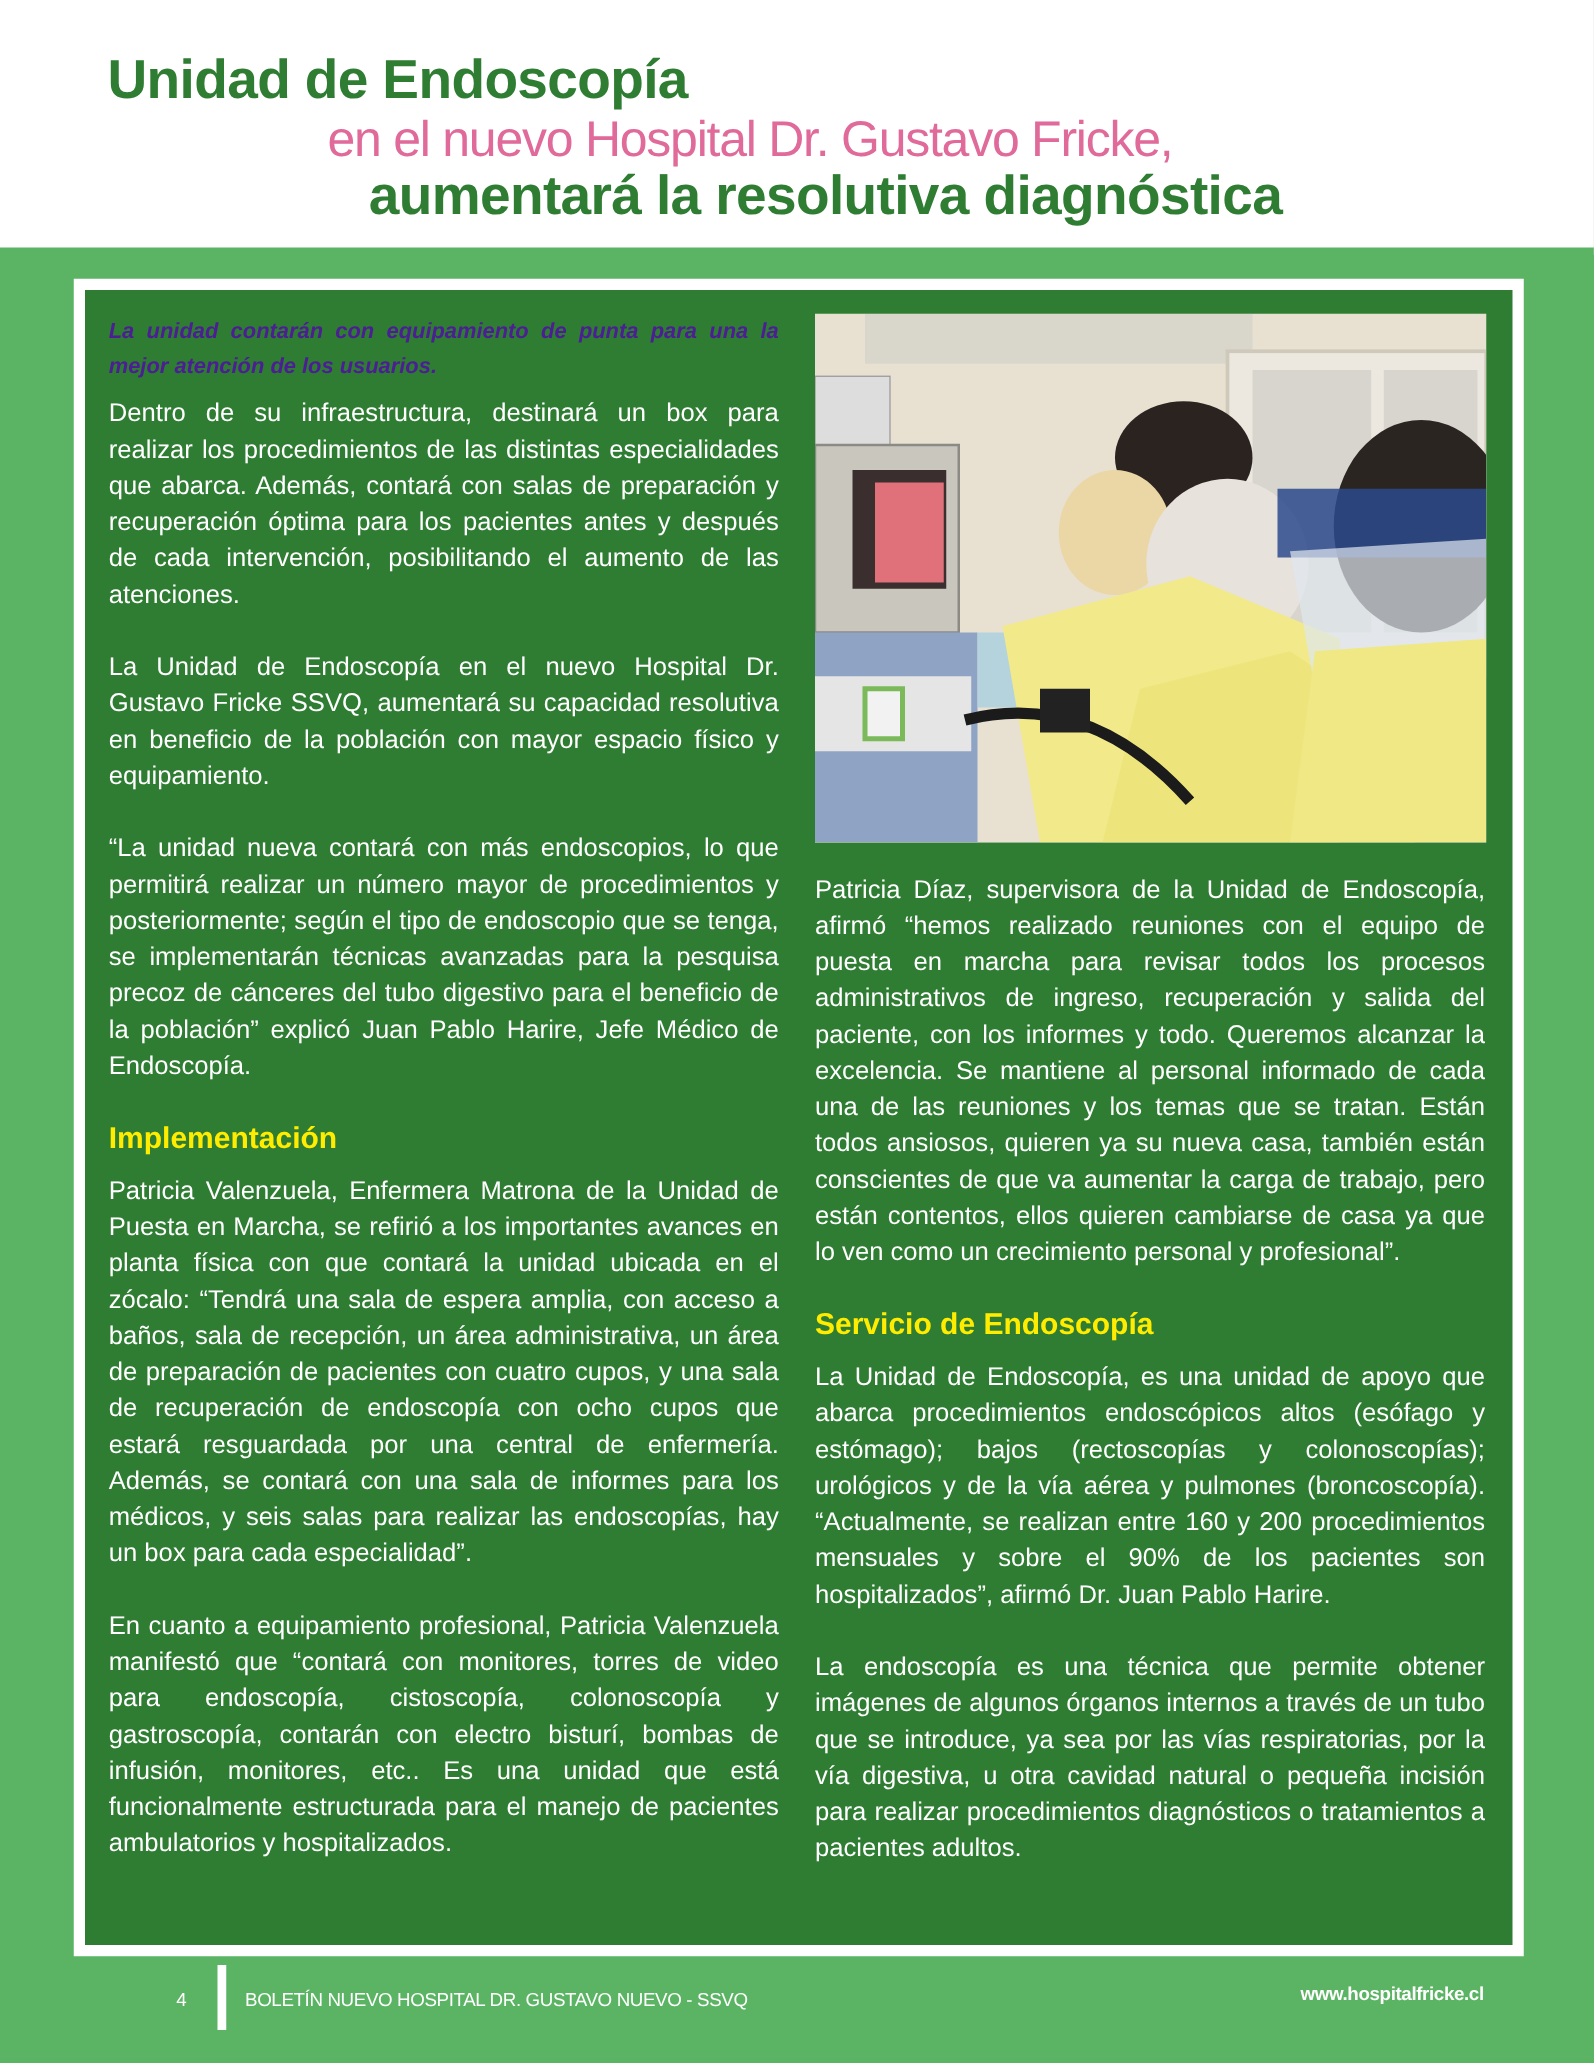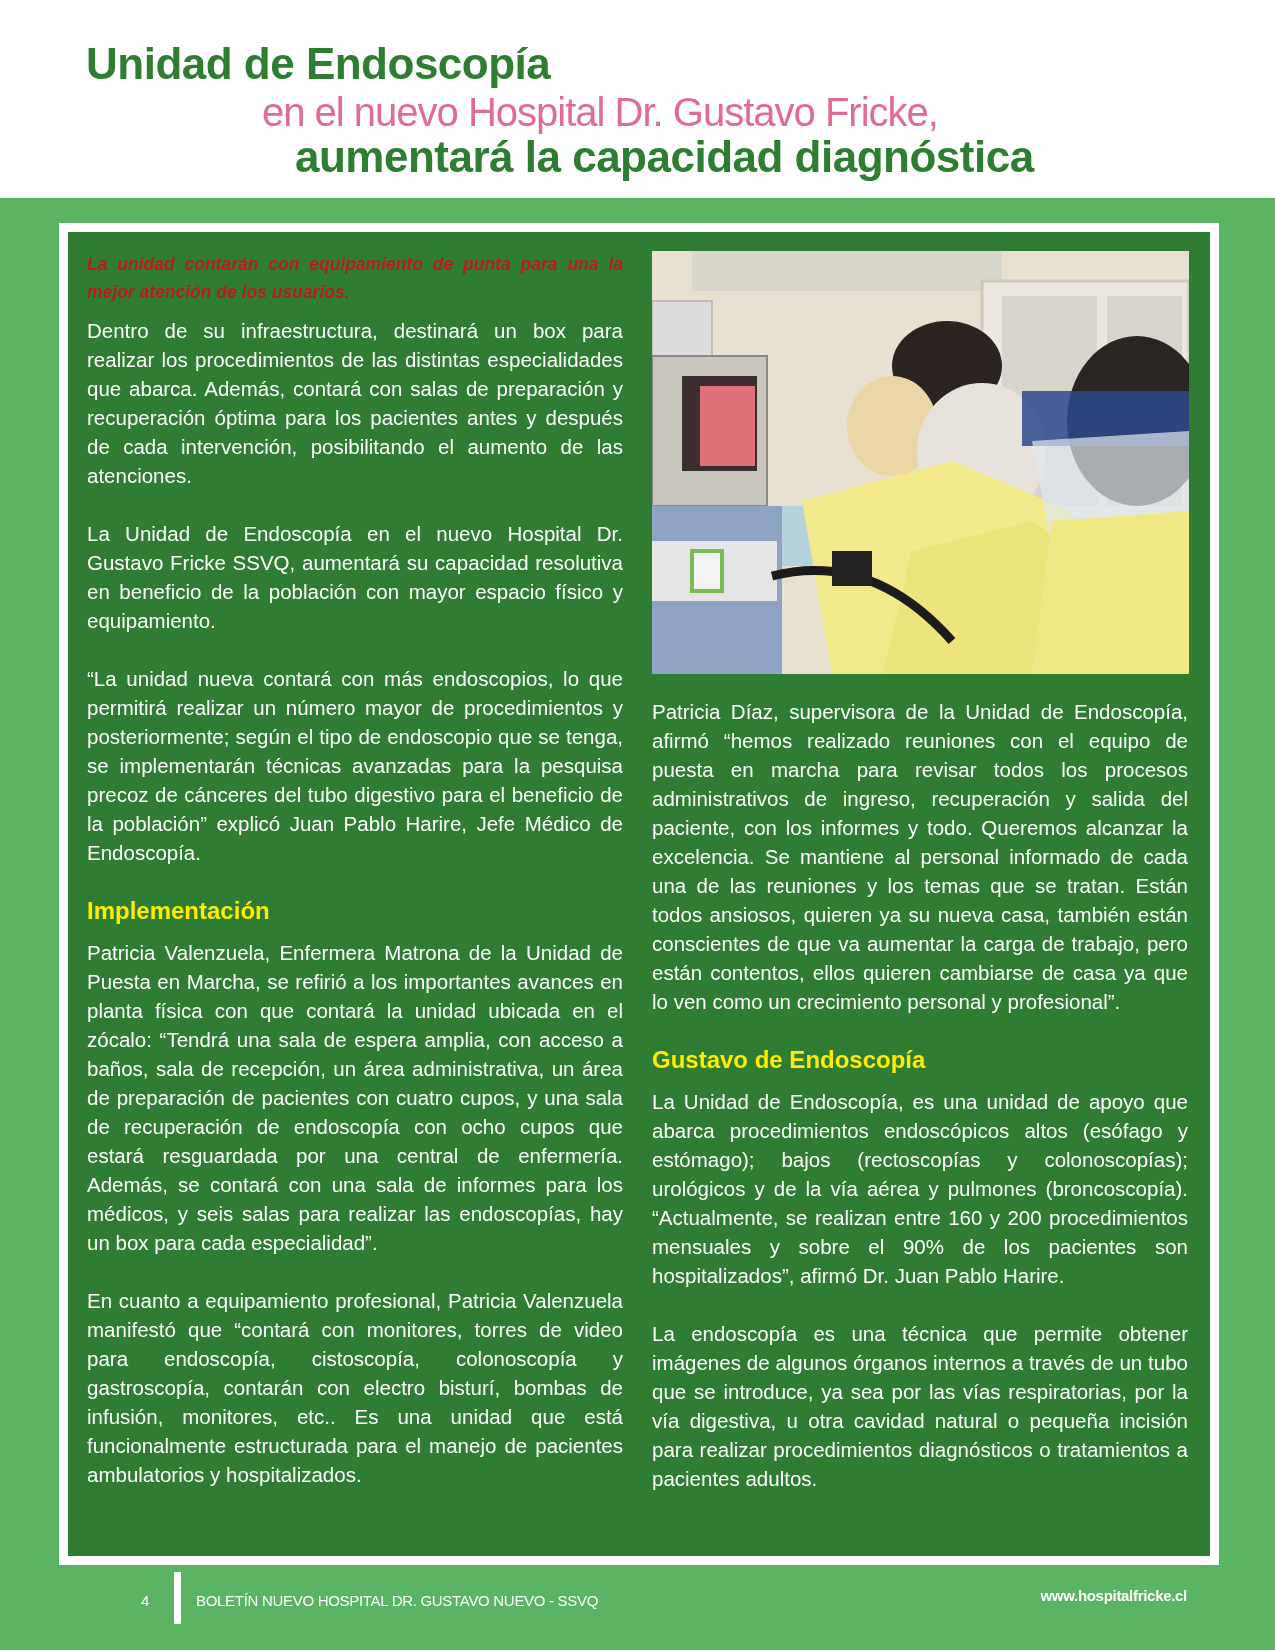--- a/index.html
+++ b/index.html
@@ -13,38 +13,38 @@
   .t2 { position: absolute; left: 262px; top: 92px; font-size: 40px; color: #e06a9a; letter-spacing: -1px; line-height: 1; }
   .t3 { position: absolute; left: 295px; top: 135px; font-size: 44px; font-weight: bold; color: #2e7d32; letter-spacing: -0.5px; line-height: 1; }
 
   .green-bg { position: absolute; left: 0; top: 198px; width: 1275px; height: 1452px; background: #5bb463; }
   .frame { position: absolute; left: 59px; top: 223px; width: 1160px; height: 1342px; background: #fff; }
   .panel { position: absolute; left: 68px; top: 232px; width: 1142px; height: 1324px; background: #2e7d32; }
 
   .col { position: absolute; color: #fff; font-size: 20.5px; line-height: 29px; text-align: justify; }
   .col-left { left: 87px; top: 250px; width: 536px; }
   .col-right { left: 652px; top: 697px; width: 536px; }
-  .lead { color: #b91c1c; font-style: italic; font-weight: bold; font-size: 17.5px; line-height: 28px; margin: 0 0 10px 0; }
+  .lead { color: #4c1d95; font-style: italic; font-weight: bold; font-size: 17.5px; line-height: 28px; margin: 0 0 10px 0; }
   .para { margin: 0 0 29px 0; }
   .h2 { color: #ffec00; font-weight: bold; font-size: 24px; line-height: 30px; margin: 25px 0 12px 0; }
 
   .photo { position: absolute; left: 652px; top: 251px; width: 537px; height: 423px; overflow: hidden; background: #e9e3d6; }
 
   .footer-num { position: absolute; left: 141px; top: 1592px; font-size: 15px; color: #fff; }
   .footer-bar { position: absolute; left: 174px; top: 1572px; width: 7px; height: 52px; background: #fff; }
   .footer-title { position: absolute; left: 196px; top: 1592px; font-size: 15px; color: #fff; letter-spacing: -0.3px; }
   .footer-url { position: absolute; right: 88px; top: 1587px; font-size: 15px; font-weight: bold; color: #fff; letter-spacing: -0.3px; }
 </style>
 </head>
 <body>
 
 <div class="header">
   <div class="t1">Unidad de Endoscopía</div>
   <div class="t2">en el nuevo Hospital Dr. Gustavo Fricke,</div>
-  <div class="t3">aumentará la capacidad diagnóstica</div>
+  <div class="t3">aumentará la resolutiva diagnóstica</div>
 </div>
 
 <div class="green-bg"></div>
 <div class="frame"></div>
 <div class="panel"></div>
 
 <div class="col col-left">
   <p class="lead">La unidad contarán con equipamiento de punta para una la mejor atención de los usuarios.</p>
   <p class="para">Dentro de su infraestructura, destinará un box para realizar los procedimientos de las distintas especialidades que abarca. Además, contará con salas de preparación y recuperación óptima para los pacientes antes y después de cada intervención, posibilitando el aumento de las atenciones.</p>
   <p class="para">La Unidad de Endoscopía en el nuevo Hospital Dr. Gustavo Fricke SSVQ, aumentará su capacidad resolutiva en beneficio de la población con mayor espacio físico y equipamiento.</p>
@@ -78,21 +78,21 @@
     <rect x="370" y="140" width="167" height="55" fill="#2c4a8c" opacity="0.85"></rect>
     <path d="M380 190 L537 180 L537 280 L400 300 Z" fill="#dfe7ef" opacity="0.7"></path>
     <path d="M400 270 L537 260 L537 423 L380 423 Z" fill="#efe885"></path>
     <path d="M120 325 Q220 300 300 390" stroke="#1b1b1b" stroke-width="9" fill="none"></path>
     <rect x="180" y="300" width="40" height="35" fill="#222"></rect>
   </svg>
 </div>
 
 <div class="col col-right">
   <p class="para">Patricia Díaz, supervisora de la Unidad de Endoscopía, afirmó “hemos realizado reuniones con el equipo de puesta en marcha para revisar todos los procesos administrativos de ingreso, recuperación y salida del paciente, con los informes y todo. Queremos alcanzar la excelencia. Se mantiene al personal informado de cada una de las reuniones y los temas que se tratan. Están todos ansiosos, quieren ya su nueva casa, también están conscientes de que va aumentar la carga de trabajo, pero están contentos, ellos quieren cambiarse de casa ya que lo ven como un crecimiento personal y profesional”.</p>
-  <div class="h2">Gustavo de Endoscopía</div>
+  <div class="h2">Servicio de Endoscopía</div>
   <p class="para">La Unidad de Endoscopía, es una unidad de apoyo que abarca procedimientos endoscópicos altos (esófago y estómago); bajos (rectoscopías y colonoscopías); urológicos y de la vía aérea y pulmones (broncoscopía). “Actualmente, se realizan entre 160 y 200 procedimientos mensuales y sobre el 90% de los pacientes son hospitalizados”, afirmó Dr. Juan Pablo Harire.</p>
   <p class="para">La endoscopía es una técnica que permite obtener imágenes de algunos órganos internos a través de un tubo que se introduce, ya sea por las vías respiratorias, por la vía digestiva, u otra cavidad natural o pequeña incisión para realizar procedimientos diagnósticos o tratamientos a pacientes adultos.</p>
 </div>
 
 <div class="footer-num">4</div>
 <div class="footer-bar"></div>
 <div class="footer-title">BOLETÍN NUEVO HOSPITAL DR. GUSTAVO NUEVO - SSVQ</div>
 <div class="footer-url">www.hospitalfricke.cl</div>
 
 </body></html>

